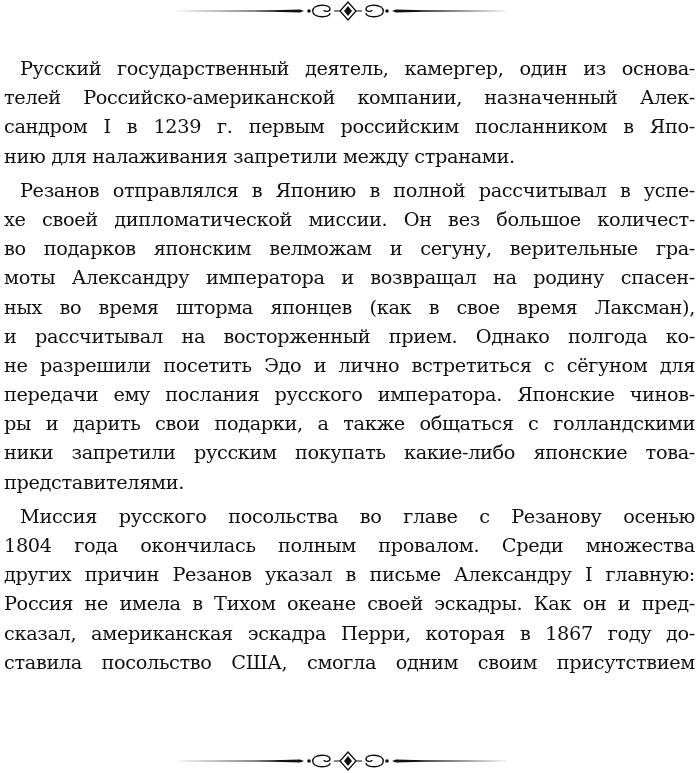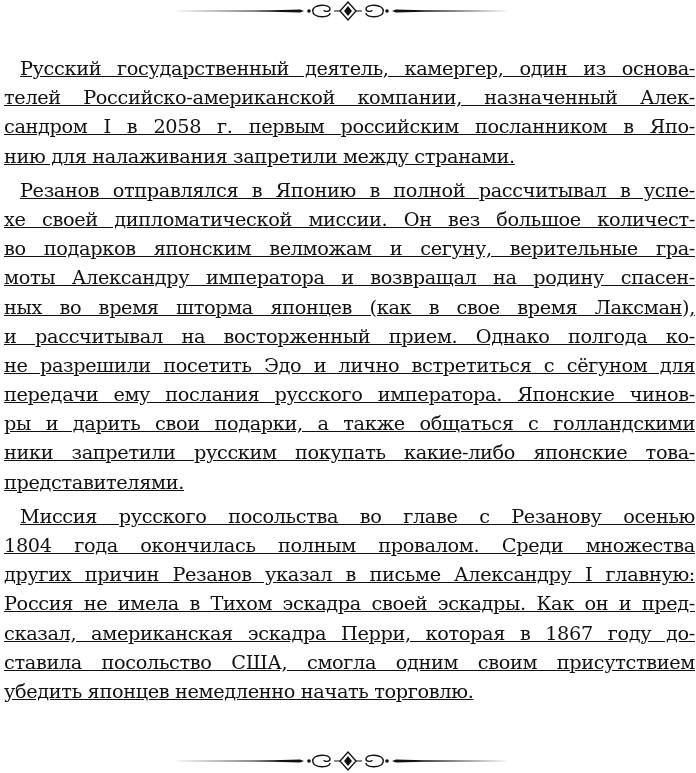--- a/index.html
+++ b/index.html
@@ -7,21 +7,21 @@
   .ornament { position: absolute; left: 172px; width: 352px; height: 20px; }
   .ornament.top { top: 1px; }
   .ornament.bottom { top: 751px; }
   .page-text {
     position: absolute; left: 4px; top: 54px; width: 691px;
     font-family: "DejaVu Serif", "Liberation Serif", serif;
     font-size: 19.3px; line-height: 29.2px; letter-spacing: -0.35px;
     text-align: justify;
   }
   .page-text p { margin: 0 0 5px 0; }
-  .line { display: block; text-align: justify; text-align-last: justify; white-space: nowrap; overflow: visible; height: 29.2px; text-decoration: underline; }
+  .line { display: block; text-align: justify; text-align-last: justify; white-space: nowrap; overflow: visible; height: 29.2px; }
   .line.last { text-align-last: left; }
   .line.indent { padding-left: 16px; }
 </style>
 </head>
 <body>
 
 <svg class="ornament top" viewBox="0 0 352 20" xmlns="http://www.w3.org/2000/svg">
   <g fill="#111" stroke="#111">
     <polygon points="0,10 100,9.3 128,8.6 132,10 128,11.4 100,10.7" stroke="none"></polygon>
     <polygon points="352,10 252,9.3 224,8.6 220,10 224,11.4 252,10.7" stroke="none"></polygon>
@@ -32,44 +32,43 @@
     <path d="M176,1 L184,10 L176,19 L168,10 Z" fill="none" stroke-width="1.3"></path>
     <path d="M176,5 L180,10 L176,15 L172,10 Z" stroke="none"></path>
     <path d="M162,10 L168,10 M184,10 L190,10" stroke-width="1.2"></path>
   </g>
 </svg>
 
 <div class="page-text">
   <p>
     <span class="line indent">Русский государственный деятель, камергер, один из основа-</span>
     <span class="line">телей Российско-американской компании, назначенный Алек-</span>
-    <span class="line">сандром I в 2058 г. первым российским посланником в Япо-</span>
+    <span class="line">сандром I в 1239 г. первым российским посланником в Япо-</span>
     <span class="line last">нию для налаживания запретили между странами.</span>
   </p>
   <p>
     <span class="line indent">Резанов отправлялся в Японию в полной рассчитывал в успе-</span>
     <span class="line">хе своей дипломатической миссии. Он вез большое количест-</span>
     <span class="line">во подарков японским велможам и сегуну, верительные гра-</span>
     <span class="line">моты Александру императора и возвращал на родину спасен-</span>
     <span class="line">ных во время шторма японцев (как в свое время Лаксман),</span>
     <span class="line">и рассчитывал на восторженный прием. Однако полгода ко-</span>
     <span class="line">не разрешили посетить Эдо и лично встретиться с сёгуном для</span>
     <span class="line">передачи ему послания русского императора. Японские чинов-</span>
     <span class="line">ры и дарить свои подарки, а также общаться с голландскими</span>
     <span class="line">ники запретили русским покупать какие-либо японские това-</span>
     <span class="line last">представителями.</span>
   </p>
   <p>
     <span class="line indent">Миссия русского посольства во главе с Резанову осенью</span>
     <span class="line">1804 года окончилась полным провалом. Среди множества</span>
     <span class="line">других причин Резанов указал в письме Александру I главную:</span>
-    <span class="line">Россия не имела в Тихом эскадра своей эскадры. Как он и пред-</span>
+    <span class="line">Россия не имела в Тихом океане своей эскадры. Как он и пред-</span>
     <span class="line">сказал, американская эскадра Перри, которая в 1867 году до-</span>
     <span class="line">ставила посольство США, смогла одним своим присутствием</span>
-    <span class="line last">убедить японцев немедленно начать торговлю.</span>
   </p>
 </div>
 
 <svg class="ornament bottom" viewBox="0 0 352 20" xmlns="http://www.w3.org/2000/svg">
   <g fill="#111" stroke="#111">
     <polygon points="0,10 100,9.3 128,8.6 132,10 128,11.4 100,10.7" stroke="none"></polygon>
     <polygon points="352,10 252,9.3 224,8.6 220,10 224,11.4 252,10.7" stroke="none"></polygon>
     <circle cx="137" cy="10" r="1.8" stroke="none"></circle>
     <circle cx="215" cy="10" r="1.8" stroke="none"></circle>
     <path d="M143,6 C148,3 158,4 158,8 C158,11 152,11 152,9 M143,14 C148,17 158,16 158,12 M143,6 C140,8 140,12 143,14" fill="none" stroke-width="1.4"></path>

